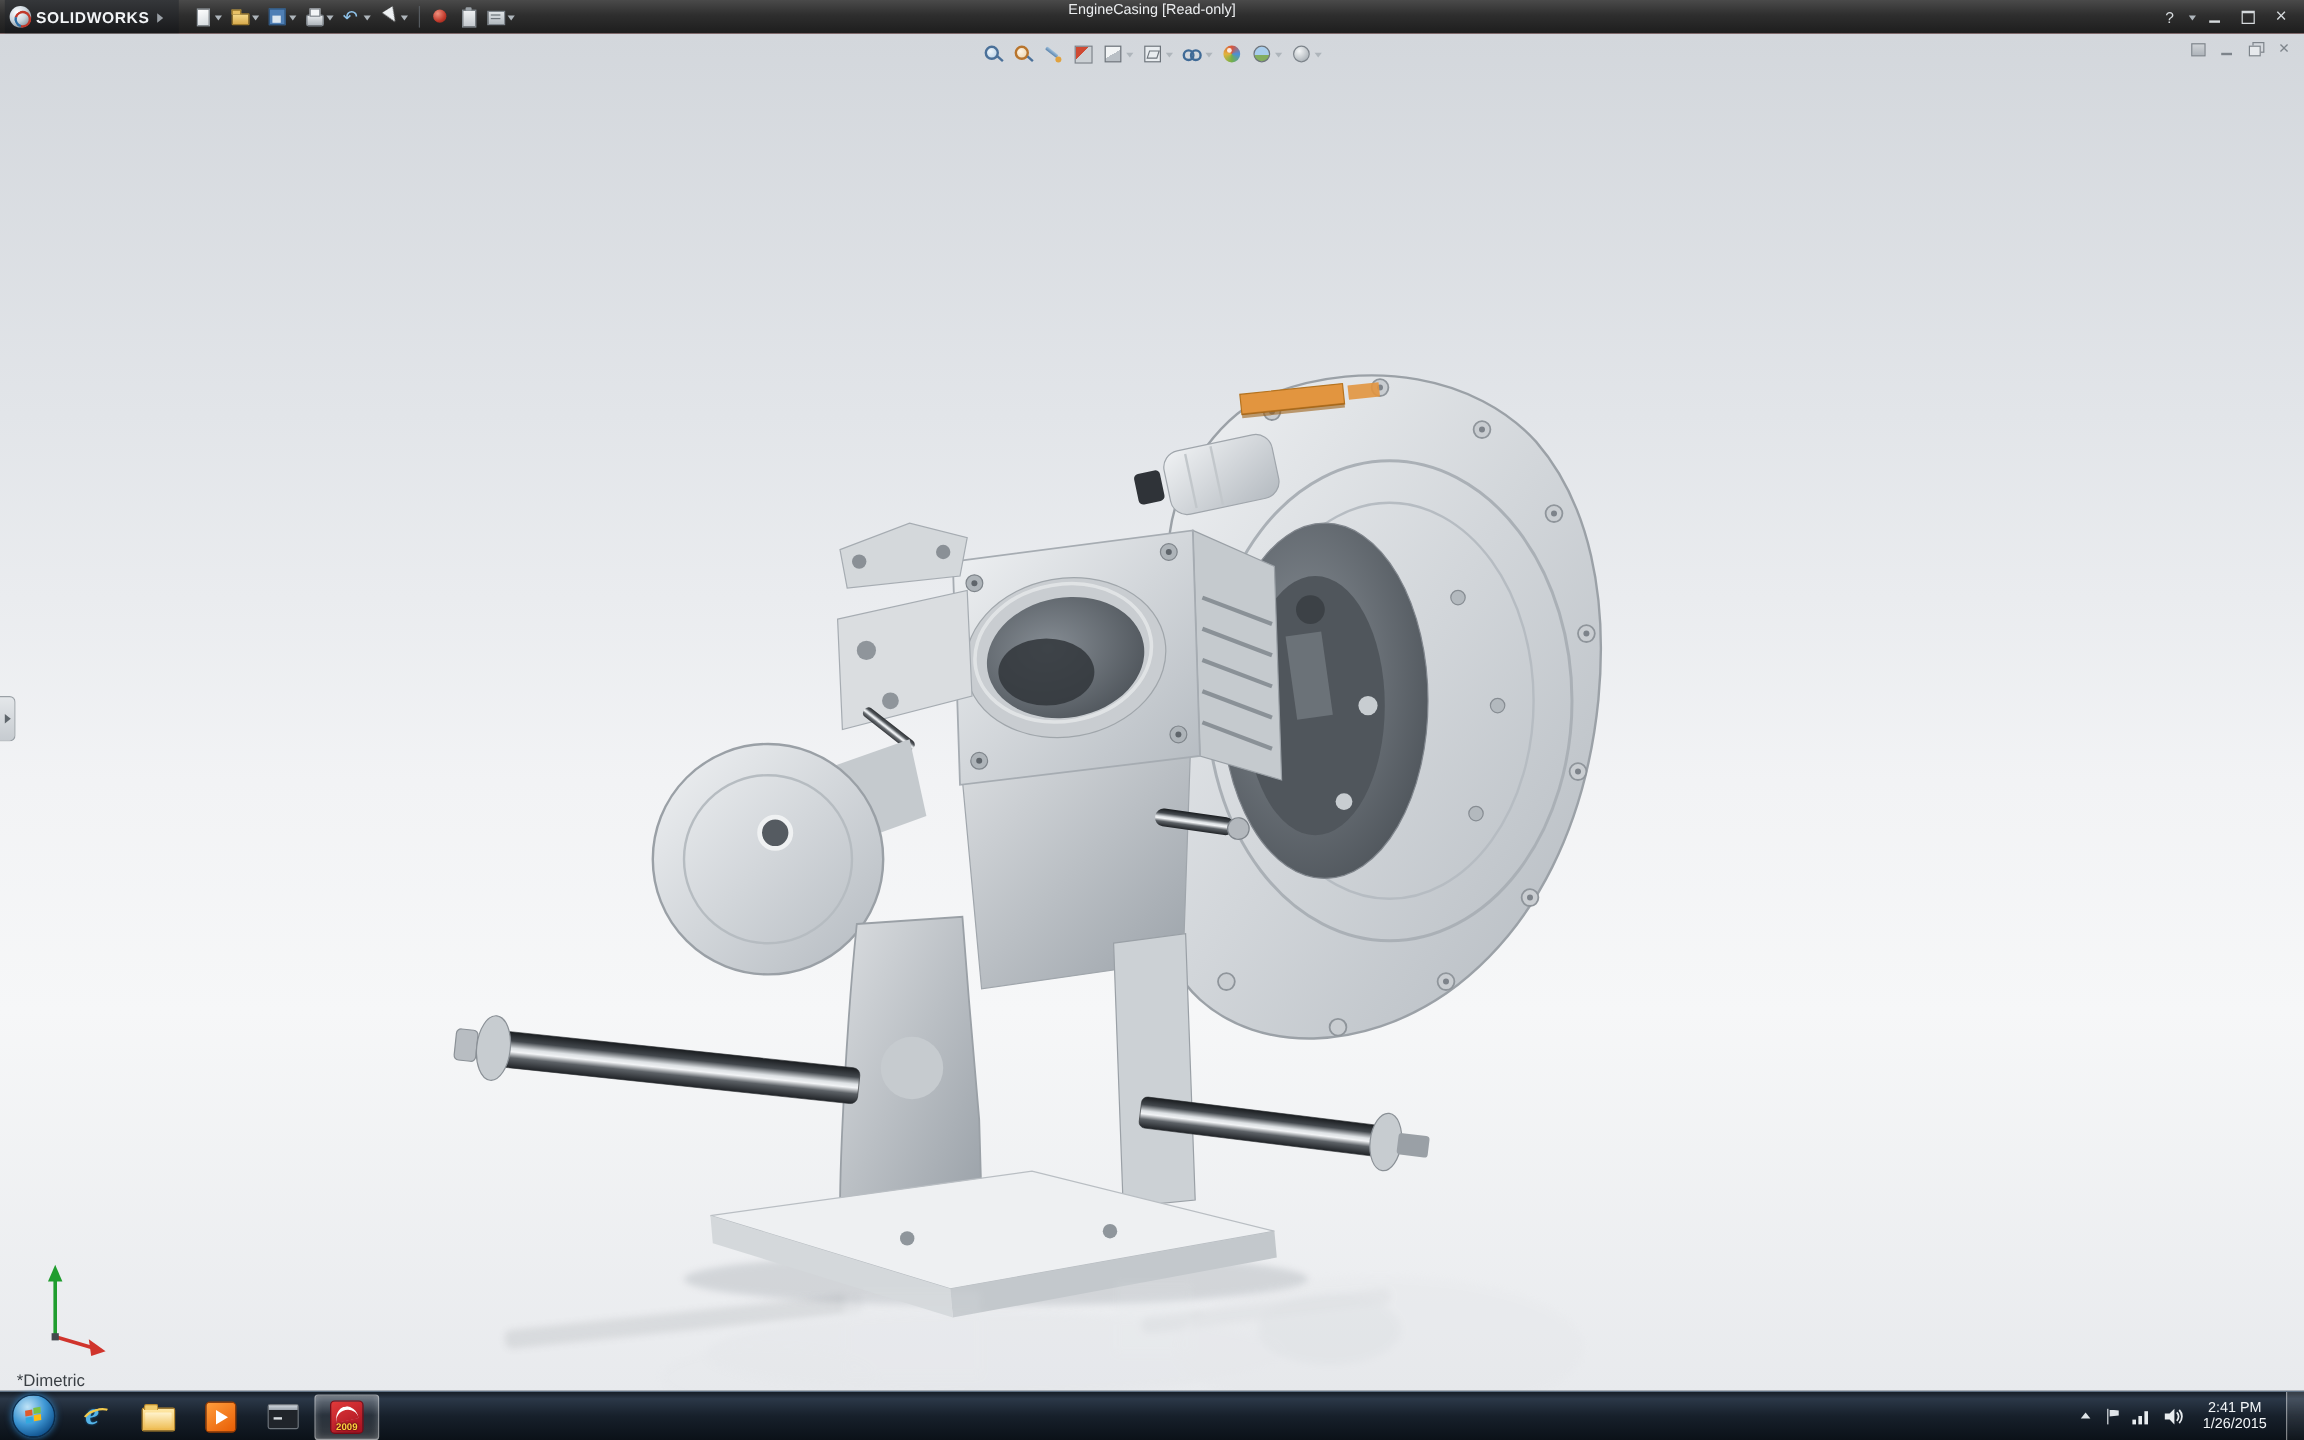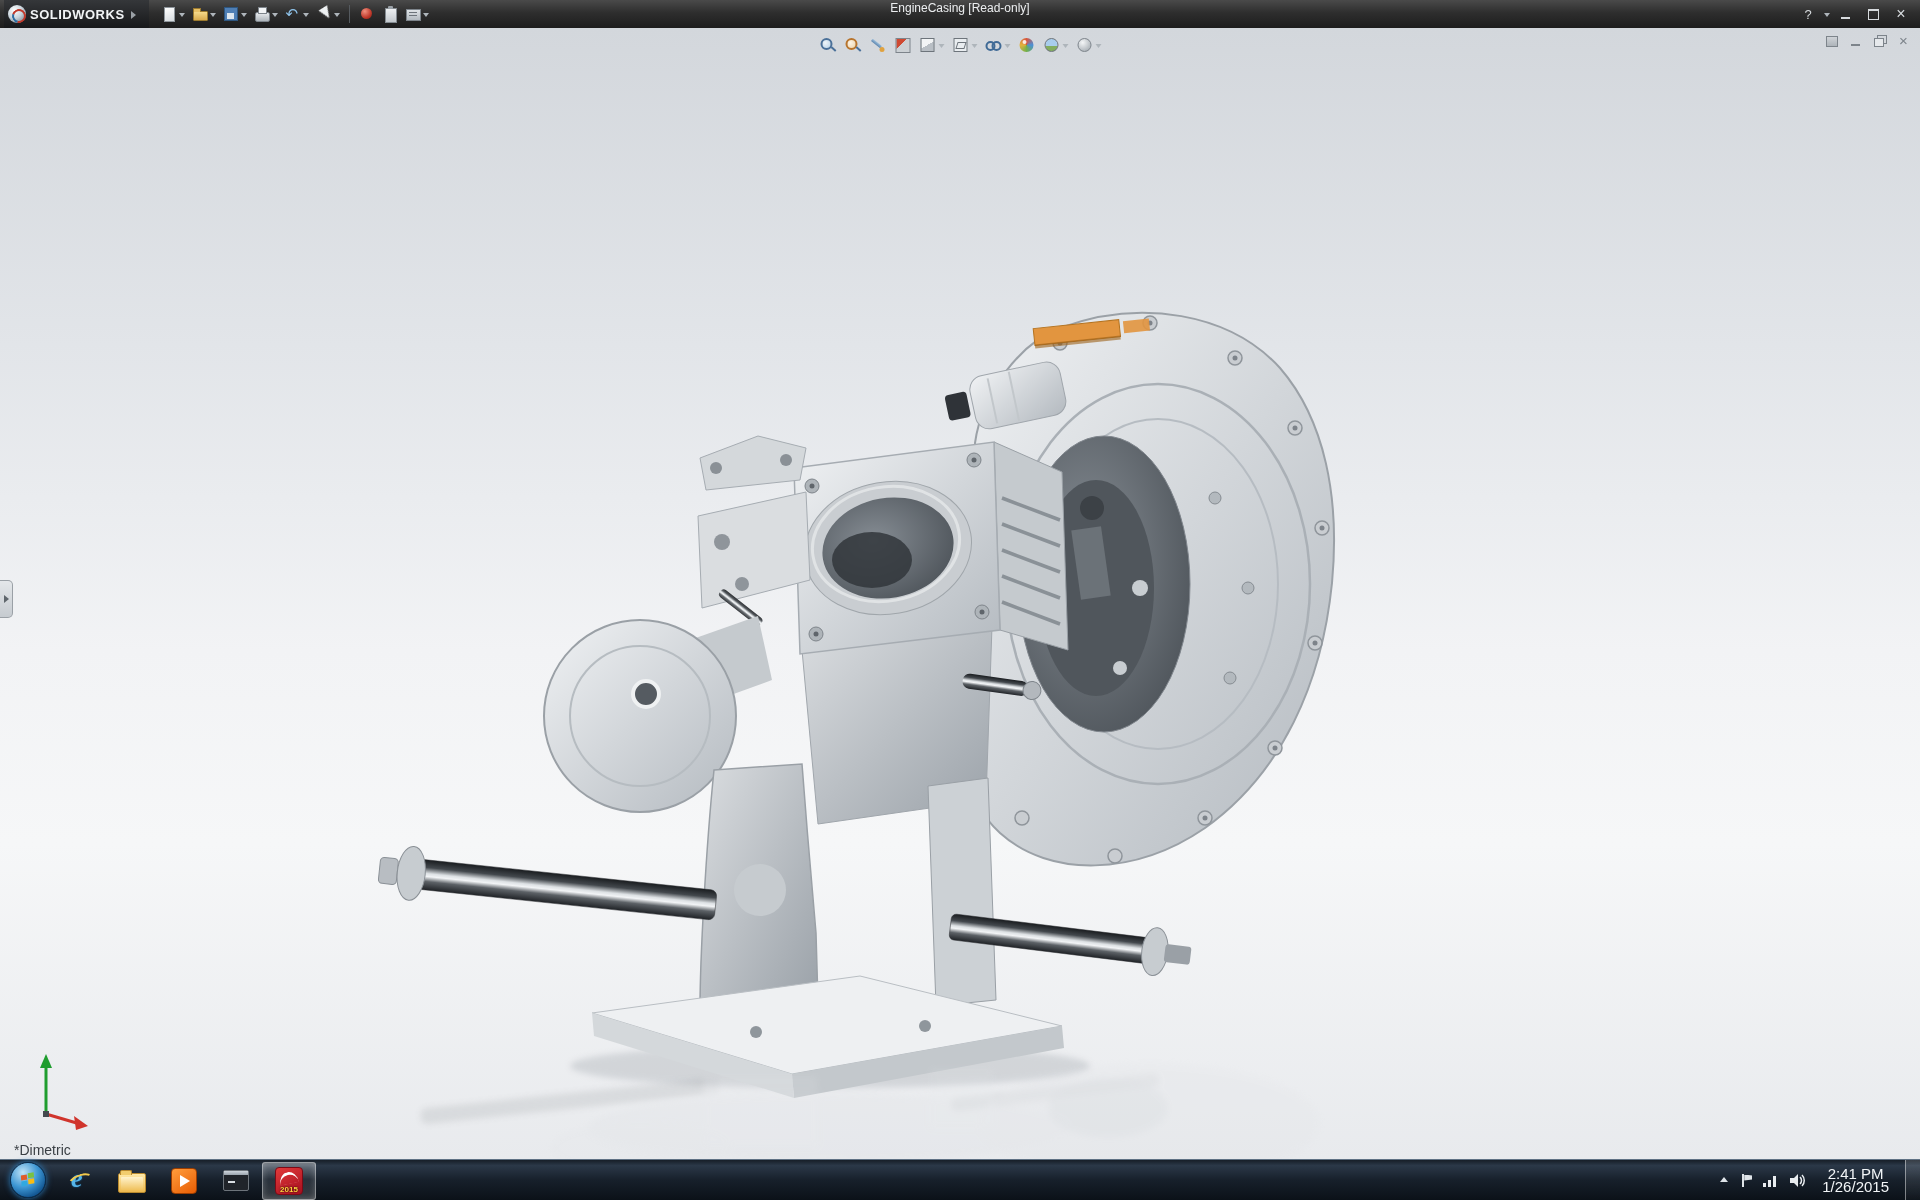--- a/index.html
+++ b/index.html
@@ -167,21 +167,21 @@
   .sw-badge{position:absolute;left:0;right:0;bottom:0px;text-align:center;
     font-size:8px;font-weight:bold;color:#ffd23e;text-shadow:0 0 2px #000;}
   .tray{margin-left:auto;display:flex;align-items:center;gap:10px;padding-right:0;height:40px;}
   .chev{width:14px;height:14px;position:relative;}
   .chev::before{content:"";position:absolute;left:3px;top:4px;
     border-left:4px solid transparent;border-right:4px solid transparent;border-bottom:5px solid #dfe4e8;}
   .trayflag{width:11px;height:13px;position:relative;}
   .trayflag::before{content:"";position:absolute;left:1px;top:0;width:1.5px;height:13px;background:#dfe4e8;}
   .trayflag::after{content:"";position:absolute;left:3px;top:1px;width:8px;height:6px;
     background:#dfe4e8;clip-path:polygon(0 0,100% 15%,100% 85%,0 100%);}
-  .clock{color:#f2f5f7;font-size:15px;line-height:13px;text-align:center;padding:0 6px;}
+  .clock{color:#f2f5f7;font-size:12px;line-height:13px;text-align:center;padding:0 6px;}
   .show-desktop{width:14px;height:40px;border-left:1px solid rgba(255,255,255,.45);
     background:linear-gradient(180deg,rgba(255,255,255,.14),rgba(255,255,255,.02));}
 </style>
 </head>
 <body>
 
 <div class="screen">
 
   <div class="titlebar">
     <div class="tb-left">
@@ -470,21 +470,21 @@
         <span class="folder"></span>
       </span>
     <span class="task-btn">
         <span class="wmp"></span>
       </span>
     <span class="task-btn">
         <span class="cmd"></span>
       </span>
     <span class="task-btn active">
       <span class="sw">
-        <span class="sw-badge">2015</span>
+        <span class="sw-badge">2009</span>
       </span>
     </span>
 
     <div class="tray">
       <span class="chev"></span>
       <span class="trayflag"></span>
       <svg width="17" height="15" viewBox="0 0 17 15">
         <rect x="1" y="10" width="3" height="4" fill="#e8ecef"></rect>
         <rect x="6" y="7" width="3" height="7" fill="#e8ecef"></rect>
         <rect x="11" y="3" width="3" height="11" fill="#e8ecef"></rect>

